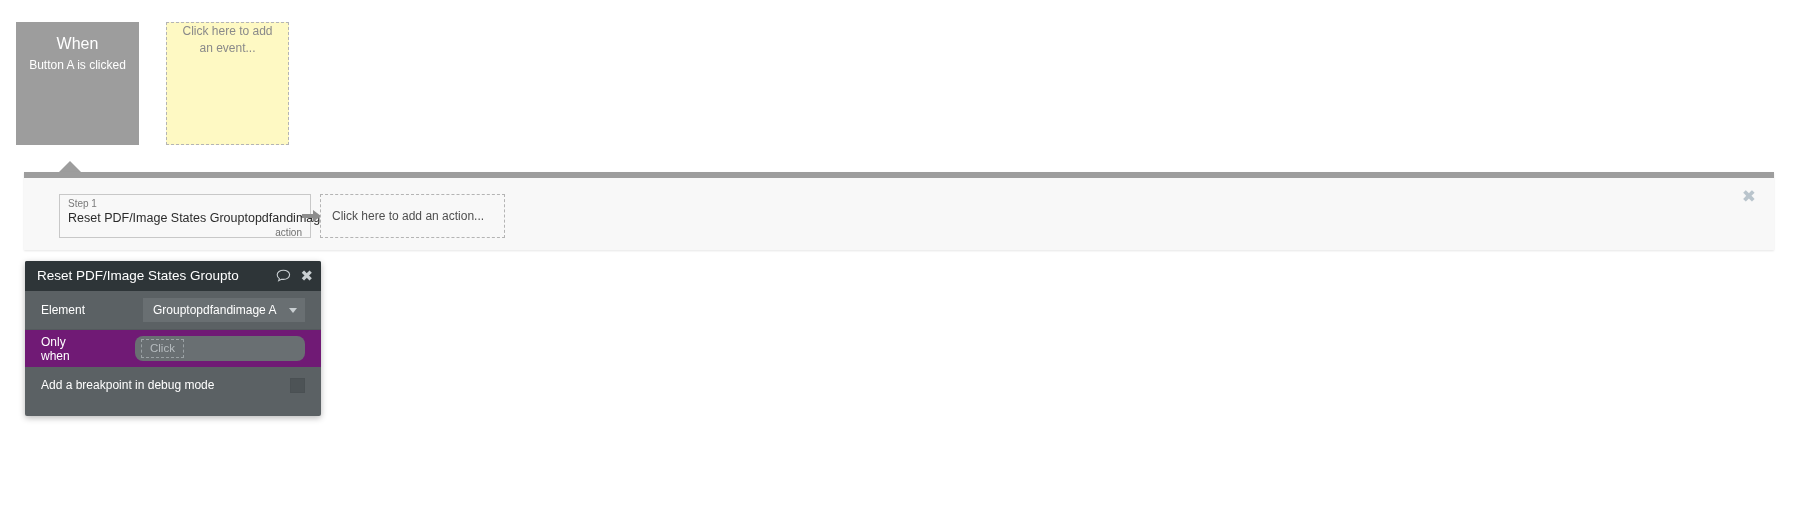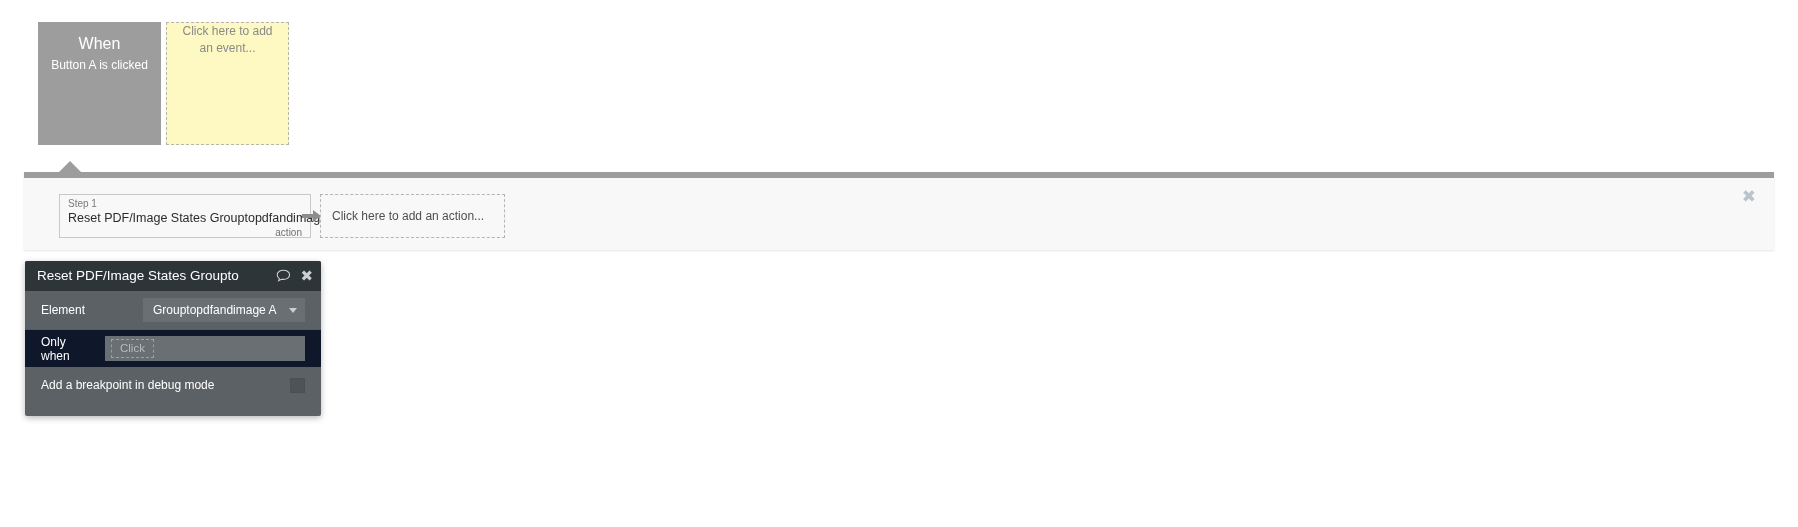--- a/index.html
+++ b/index.html
@@ -12,21 +12,21 @@
     height: 527px;
     position: relative;
     overflow: hidden;
     font-family: "Liberation Sans", sans-serif;
     -webkit-font-smoothing: antialiased;
   }
 
   
   #event-card {
     position: absolute;
-    left: 38px;
+    left: 16px;
     top: 22px;
     width: 123px;
     height: 123px;
     background: #9d9d9d;
     border: 1px solid #9d9d9d;
     box-sizing: border-box;
     padding-top: 10px;
     text-align: center;
     color: #ffffff;
     cursor: pointer;
@@ -219,21 +219,21 @@
   }
 
   .pe-row {
     display: flex;
     align-items: center;
     height: 38px;
     padding: 9px 16px;
     box-sizing: border-box;
   }
   .pe-row.row-element { background: #5b6164; }
-  .pe-row.row-onlywhen { background: #0f172a; border-top: 1px solid #53595c; }
+  .pe-row.row-onlywhen { background: #701a75; border-top: 1px solid #53595c; gap: 30px; }
   .pe-row.row-breakpoint { background: #5b6164; height: 36px; }
 
   .pe-label {
     font-size: 12px;
     color: #ffffff;
     flex: 0 0 auto;
   }
   .pe-label-element { width: 102px; }
   .pe-label-onlywhen { width: 52px; }
 
@@ -262,20 +262,21 @@
   #onlywhen-field {
     flex: 1 1 auto;
     height: 25px;
     background: #696f72;
     display: flex;
     align-items: center;
     padding: 0 6px;
     margin-left: 12px;
     box-sizing: border-box;
     cursor: text;
+    border-radius: 8px;
   }
   #onlywhen-field .chip {
     border: 1px dashed #9aa1a4;
     font-size: 11.5px;
     color: #b6bcbf;
     padding: 1px 8px 2px 8px;
     line-height: 14px;
   }
 
   .row-breakpoint .pe-label { flex: 1 1 auto; }

